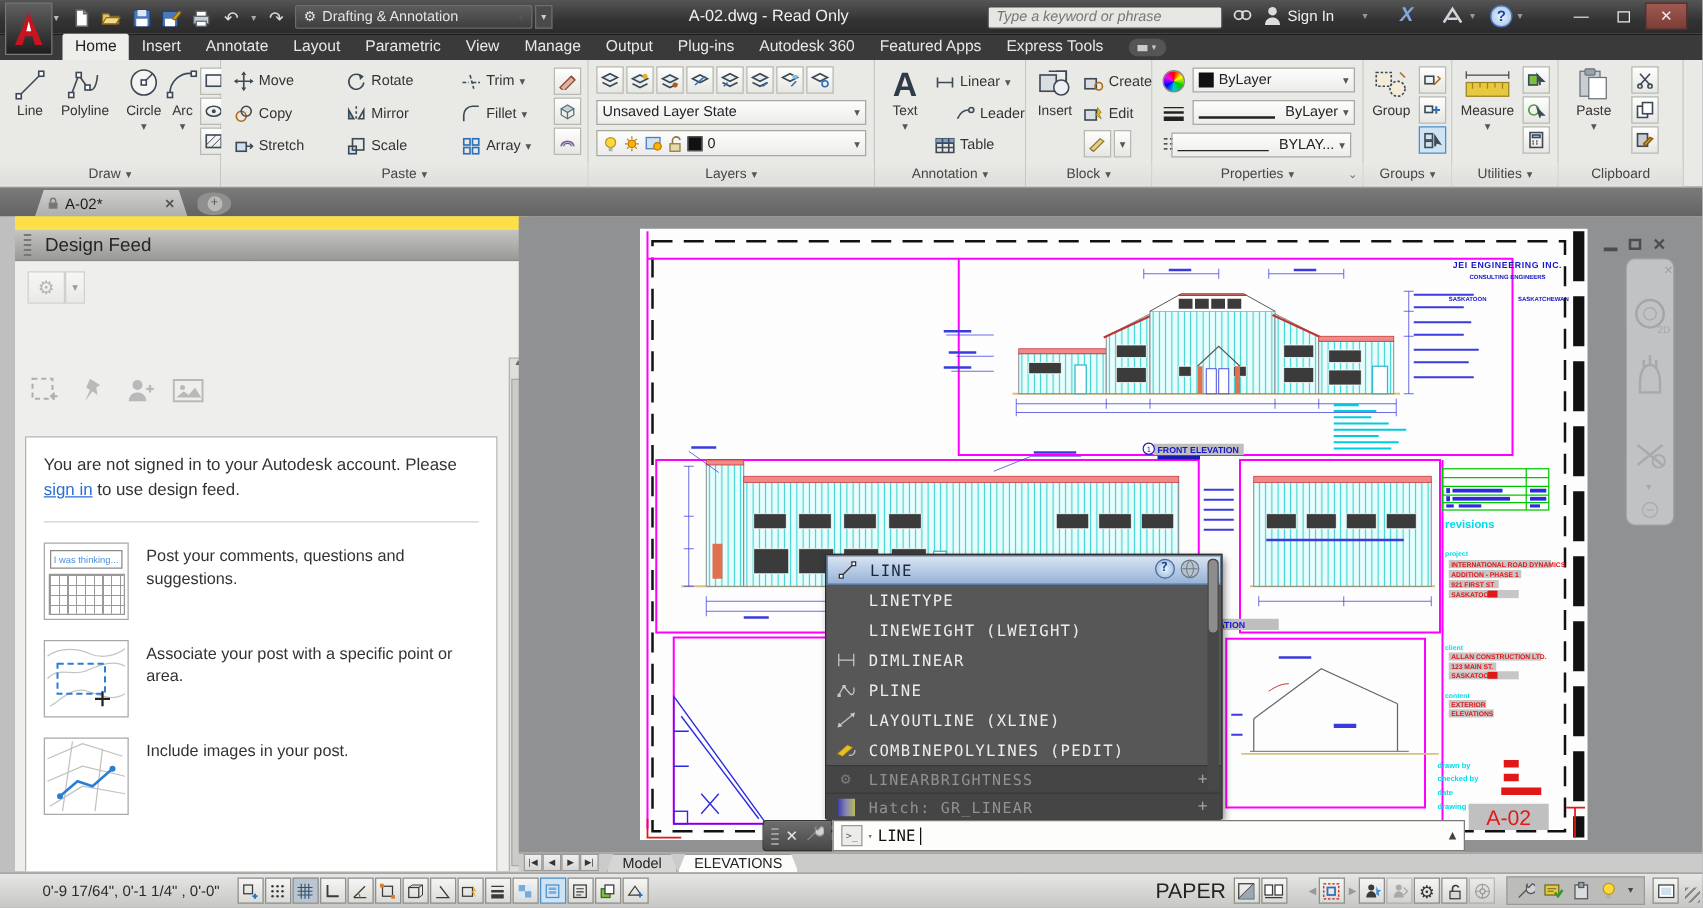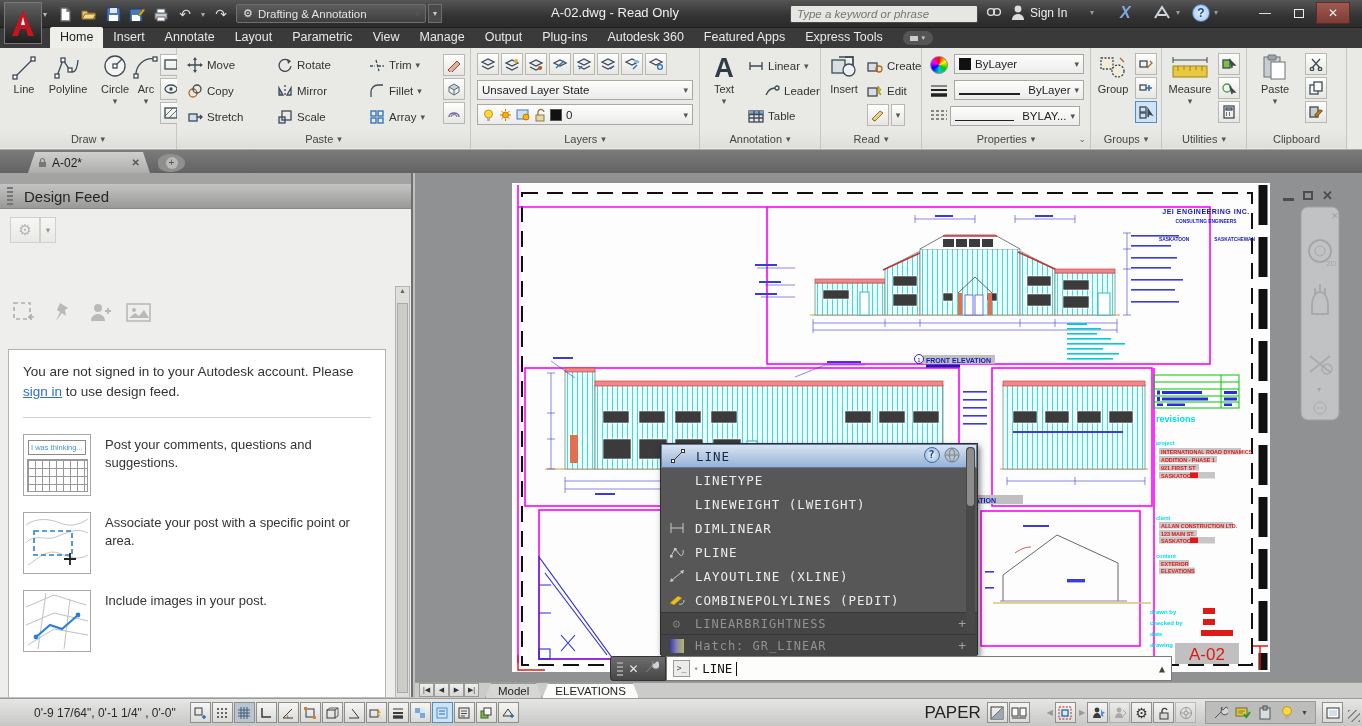--- a/index.html
+++ b/index.html
@@ -24,21 +24,21 @@
 .mini{width:22px;height:22px;border:1px solid #b9b9b4;background:linear-gradient(#fefefd,#e6e6e2);display:flex;align-items:center;justify-content:center}
 .mini.sel{background:#cfe3f5;border:1px solid #4a90c4}
 .ddsel{display:flex;align-items:center;background:linear-gradient(#fdfdfc,#ececec);border:1px solid #a9a9a4;font-size:11.5px;color:#222;padding:0 4px;gap:4px}
 .chv{color:#555;font-size:9px}
 svg.ic{stroke:#3d4a56;fill:none;stroke-width:1.3}
 
 #filetabs{left:0;top:150px;width:1362px;height:23px;background:linear-gradient(#7b7b7b,#636363)}
 #doc-tab{position:absolute;left:28px;top:2px;width:122px;height:21px;background:linear-gradient(#cfcfcd,#aeaeac);clip-path:polygon(7px 0,115px 0,122px 21px,0 21px);display:flex;align-items:center;gap:5px;padding:0 10px;font-size:12px;color:#1c1c1c}
 #new-tab{position:absolute;left:158px;top:4px;width:27px;height:18px;background:#8f8f8d;border-radius:45% 55% 55% 45%;display:flex;align-items:center;justify-content:center}
 
-#feed{left:0;top:173px;width:413px;height:524px;background:#a3a3a3;border-right:2px solid #6f6f6d;overflow:hidden}
+#feed{left:12px;top:173px;width:413px;height:524px;background:#fde047;border-right:2px solid #6f6f6d;overflow:hidden}
 #feed-head{position:absolute;left:0;top:11px;width:100%;height:25px;background:linear-gradient(#c4c4c2,#999997);display:flex;align-items:center;padding-left:24px;font-size:15px;color:#262626;border-bottom:1px solid #8a8a88}
 #feed-body{position:absolute;left:0;top:36px;width:100%;height:488px;background:#eeeeec}
 #post-box{position:absolute;left:8px;top:42px;width:382px;height:38px;background:#f2f2f0;border:1px solid #aaaaa6;color:#9b9b98;font-size:13px;padding:5px 8px}
 #notice-box{position:absolute;left:8px;top:140px;width:378px;height:360px;background:#fff;border:1px solid #b3b3af;padding:12px 14px;font-size:13.5px;color:#333;line-height:1.5}
 .feed-item{display:flex;gap:14px;margin-top:16px}
 .thumb{width:68px;height:62px;border:1px solid #a8a8a4;background:#fff;flex:0 0 auto;position:relative}
 .fitext{font-size:13px;color:#333;line-height:1.45;padding-top:2px}
 a.link{color:#2a6fd4;text-decoration:underline}
 #kb-input{position:absolute;left:4px;top:5px;width:58px;height:15px;border:1px solid #8a8a8a;color:#4a90d9;font-size:7.5px;line-height:13px;padding-left:2px;white-space:nowrap;overflow:hidden}
 #kb-keys{position:absolute;left:3px;top:24px;width:61px;height:33px;border:1px solid #999;background-image:repeating-linear-gradient(90deg,#999 0 1px,transparent 1px 7px),repeating-linear-gradient(#999 0 1px,transparent 1px 8px)}
@@ -486,21 +486,21 @@
           <svg width="16" height="14">
             <path d="M2 11L10 3l3 2-8 8z" fill="#e8d088" stroke="#8a7a30"></path>
             <path d="M3 12l2 1" stroke="#8a7a30"></path>
           </svg>
         </span>
         <span class="mini" style="width:14px">
           <span class="chv">▾</span>
         </span>
       </div>
     <div class="pfoot">
-        <span>Read</span>
+        <span>Block</span>
         <span class="chv">▾</span>
       </div>
   </div>
 
   <div class="panel" style="left:922px;width:169px">
     <span class="ab" style="left:8px;top:8px;width:18px;height:18px;border-radius:50%;background:conic-gradient(red,#ff0,#0c0,#0cc,#00f,#f0f,red);border:1px solid #888"></span>
     <span class="ab" style="left:8px;top:36px"><svg width="18" height="14">
           <path d="M1 2h16" stroke="#222" stroke-width="1"></path>
           <path d="M1 6h16" stroke="#222" stroke-width="2"></path>
           <path d="M1 11h16" stroke="#222" stroke-width="3.5"></path>
@@ -511,21 +511,21 @@
     <div class="ddsel ab" style="left:32px;top:6px;width:130px;height:20px">
         <span style="width:12px;height:12px;background:#111"></span>
         <span style="flex:1">ByLayer</span>
         <span class="chv">▾</span>
       </div>
     <div class="ddsel ab" style="left:32px;top:32px;width:130px;height:20px">
         <span style="flex:1;border-bottom:2px solid #222;height:9px;margin-right:4px"></span>
         <span>ByLayer</span>
         <span class="chv">▾</span>
       </div>
-    <div class="ddsel ab" style="left:28px;top:58px;width:130px;height:20px">
+    <div class="ddsel ab" style="left:15px;top:58px;width:144px;height:20px">
         <span style="flex:1;border-bottom:1px solid #222;height:9px;margin-right:4px"></span>
         <span>BYLAY...</span>
         <span class="chv">▾</span>
       </div>
     <div class="pfoot">
         <span>Properties</span>
         <span class="chv">▾</span>
         <span style="position:absolute;right:4px;color:#666;font-size:9px">⌄</span>
       </div>
   </div>

